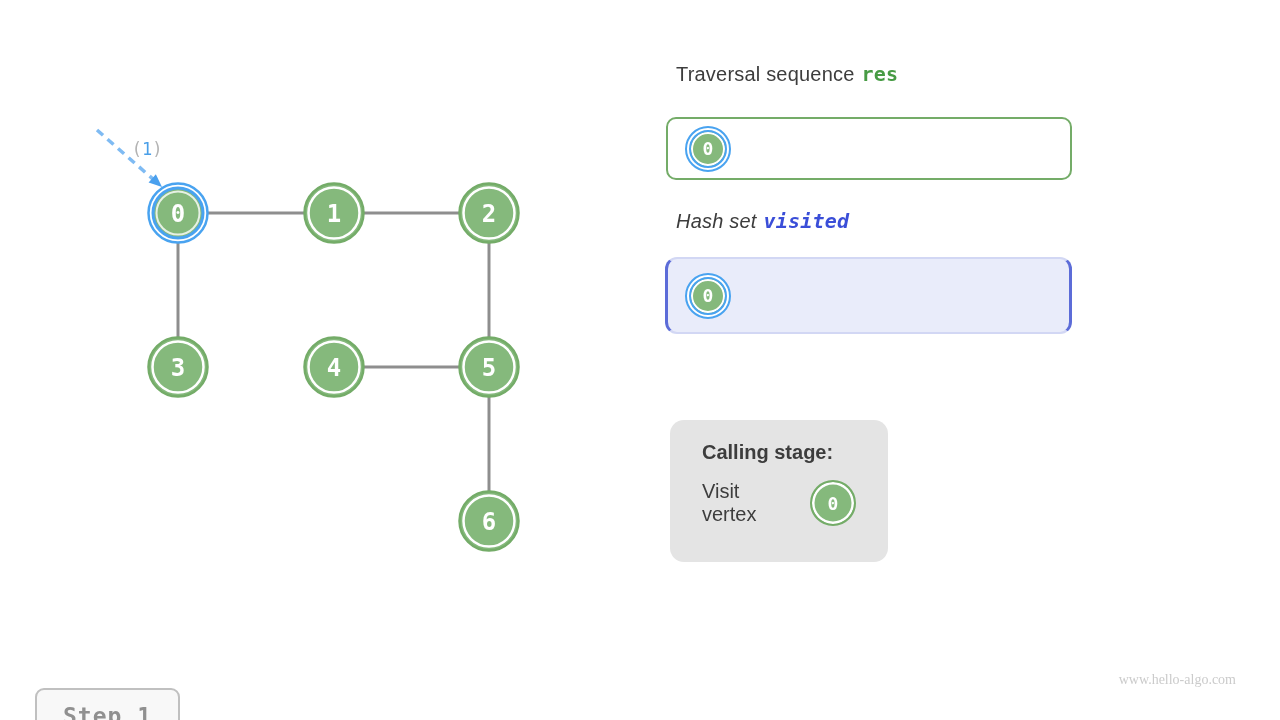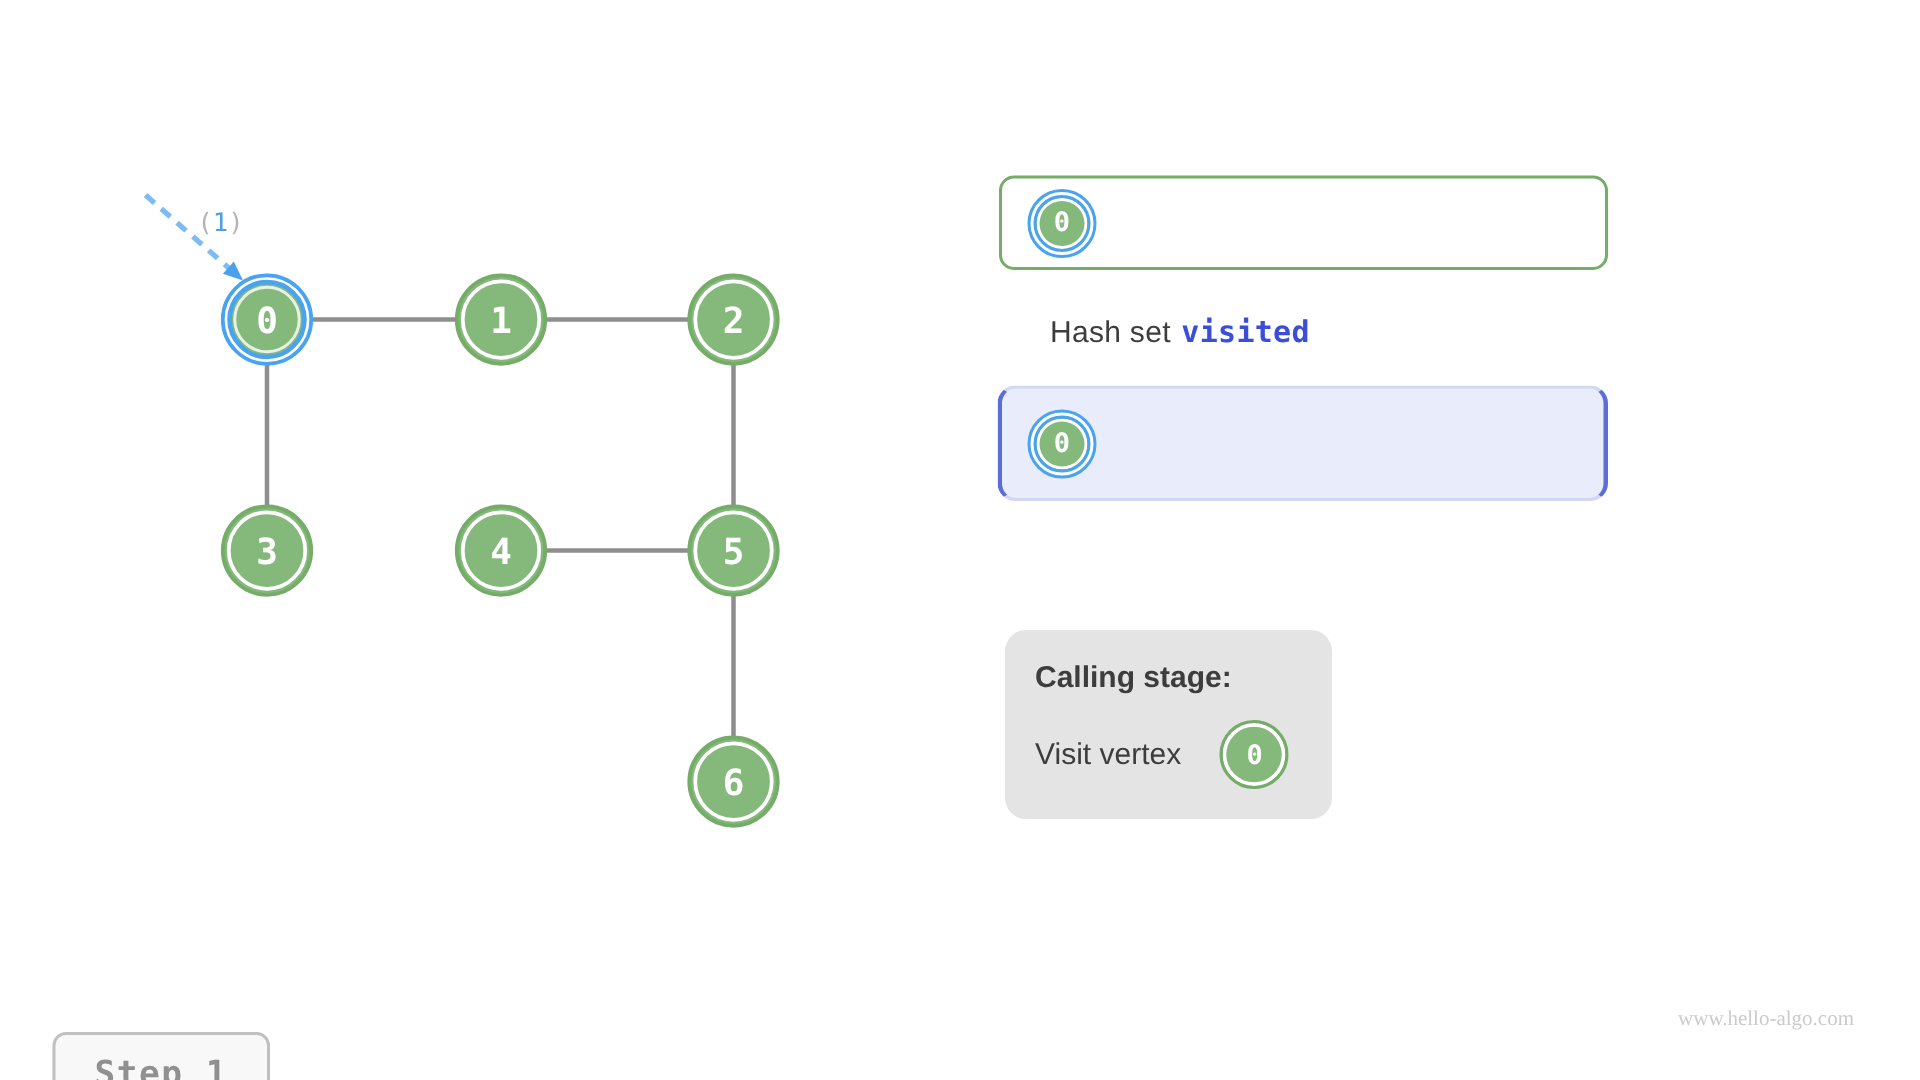--- a/index.html
+++ b/index.html
@@ -32,23 +32,23 @@
     position:absolute;left:665px;top:257px;width:407px;height:77px;
     box-sizing:border-box;background:var(--visited-box-bg);
     border:2px solid rgba(92,108,216,0.16);
     border-left:3px solid var(--visited-box-border);
     border-right:3px solid var(--visited-box-border);
     border-radius:12px;
     display:flex;align-items:center;padding-left:17px;gap:10px;
   }
 
   .calling-box{
-    position:absolute;left:670px;top:420px;width:218px;height:126px;
+    position:absolute;left:670px;top:420px;width:218px;height:142px;
     box-sizing:border-box;background:var(--calling-bg);border-radius:14px;
-    padding:21px 20px;
+    padding:21px 32px;
   }
   .calling-title{font-size:20px;font-weight:bold;color:var(--text-dark);}
   .calling-action{
     margin-top:16px;display:flex;align-items:center;gap:26px;
     font-size:20px;color:var(--text-dark);
   }
 
   
   .vx-s{
     width:46px;height:46px;border-radius:50%;box-sizing:border-box;
@@ -128,28 +128,31 @@
         <circle cx="489" cy="367" r="25.5" fill="none" stroke="#ffffff" stroke-width="2.5"></circle>
         <text x="489" y="368" text-anchor="middle" dominant-baseline="central" fill="#ffffff" font-family="&quot;DejaVu Sans Mono&quot;, monospace" font-weight="bold" font-size="24">5</text>
       </g>
       <g>
         <circle cx="489" cy="521" r="29.5" fill="#85b97c" stroke="#74ac68" stroke-width="2.5"></circle>
         <circle cx="489" cy="521" r="25.5" fill="none" stroke="#ffffff" stroke-width="2.5"></circle>
         <text x="489" y="522" text-anchor="middle" dominant-baseline="central" fill="#ffffff" font-family="&quot;DejaVu Sans Mono&quot;, monospace" font-weight="bold" font-size="24">6</text>
       </g>
     </svg>
 
+  <div class="panel-heading" style="left:676px;top:62px;">
+    <span>Traversal sequence</span><span class="code green">res</span>
+  </div>
 
   <div class="res-box" id="res-box">
       <div class="vx-s hl">
         <div class="vx-s-inner">0</div>
       </div>
     </div>
 
-  <div class="panel-heading" style="left:700px;top:209px;">
+  <div class="panel-heading" style="left:676px;top:209px;font-style:italic;">
     <span>Hash set</span><span class="code blue">visited</span>
   </div>
 
   <div class="visited-box" id="visited-box">
       <div class="vx-s hl">
         <div class="vx-s-inner">0</div>
       </div>
     </div>
 
   <div class="calling-box">

